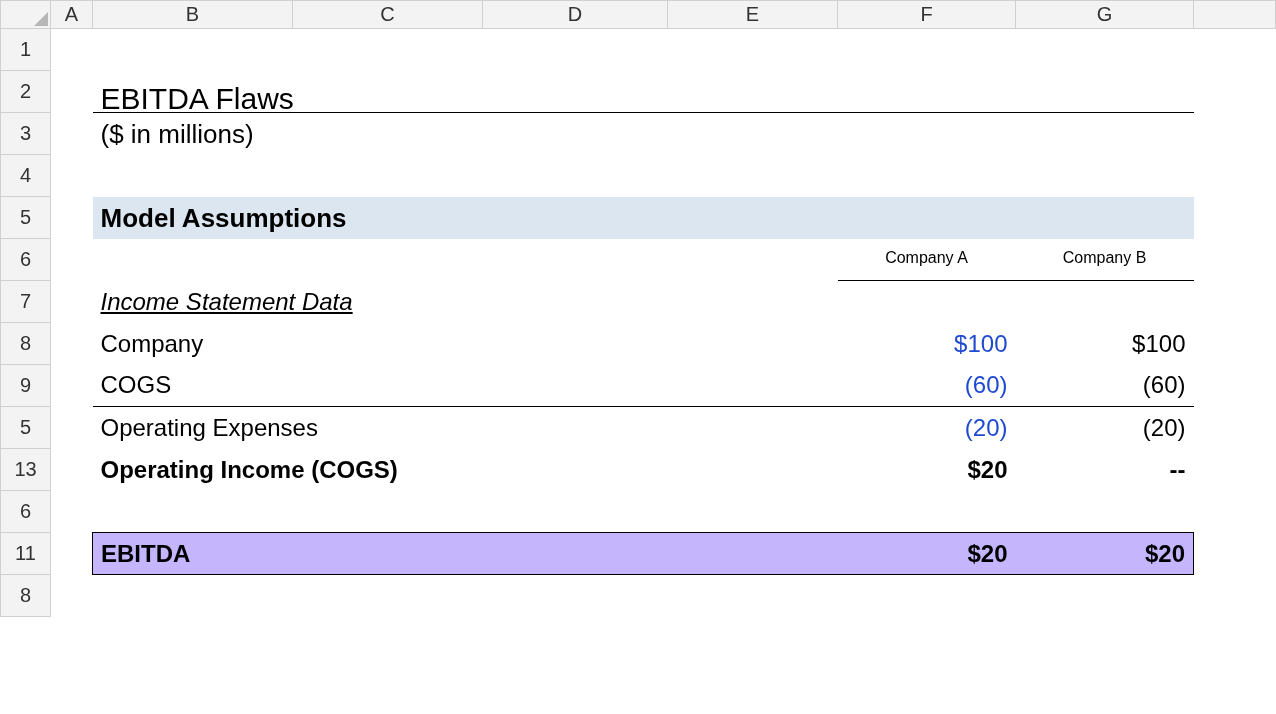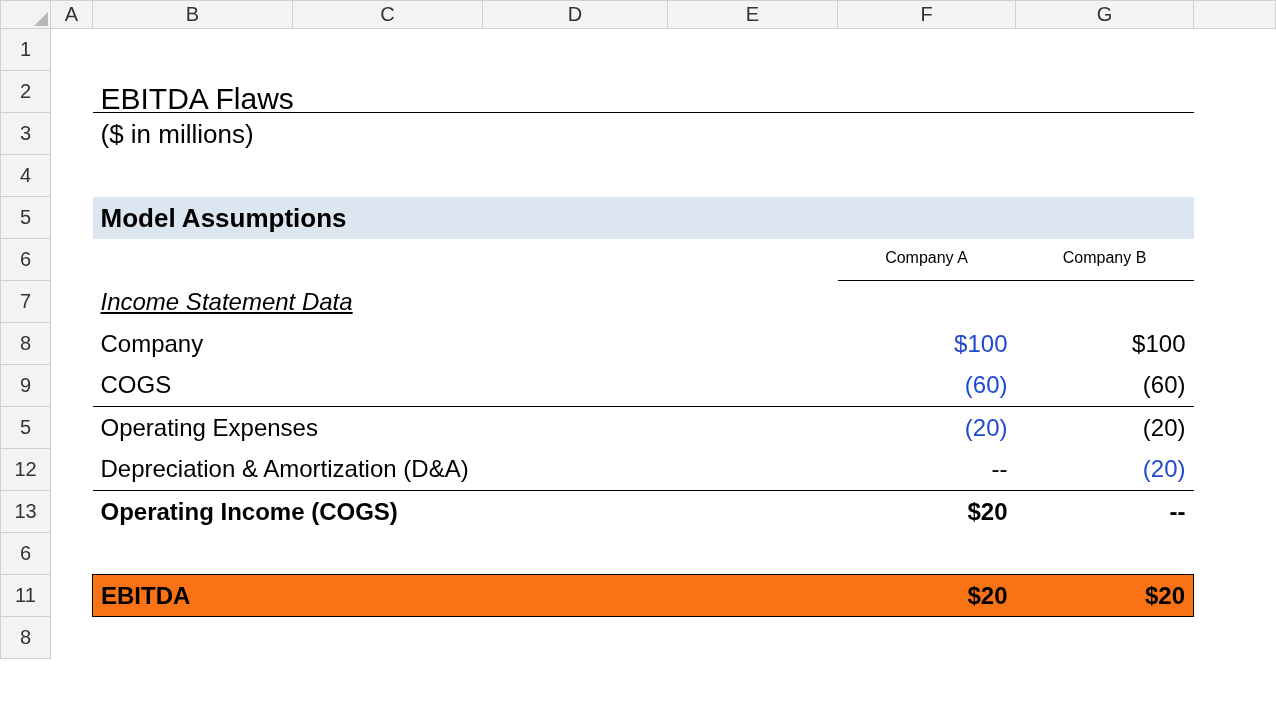--- a/index.html
+++ b/index.html
@@ -86,21 +86,21 @@
   .ital-und {
     font-style: italic;
     text-decoration: underline;
   }
   .num { text-align: right; }
   .blue { color: #1f49d1; }
   .bold { font-weight: bold; }
   .bb { border-bottom: 1.5px solid #000; }
   .bb-range { border-bottom: 1.5px solid #000; }
   .hl {
-    background: #f97316;
+    background: #c4b5fd;
   }
   .box-top { border-top: 1px solid #000; }
   .box-bottom { border-bottom: 1px solid #000; }
   .box-left { border-left: 1px solid #000; }
   .box-right { border-right: 1px solid #000; }
 
   
   td.span { position: relative; }
   td.span > span {
     position: absolute;
@@ -278,33 +278,20 @@
             <span>Operating Expenses</span>
           </td>
     <td></td>
     <td></td>
     <td></td>
     <td class="num blue">(20)</td>
     <td class="num">(20)</td>
     <td></td>
   </tr>
 
-  <tr>
-    <th class="rowhead">12</th>
-    <td></td>
-    <td class="span bb-range">
-            <span>Depreciation &amp; Amortization (D&amp;A)</span>
-          </td>
-    <td class="bb-range"></td>
-    <td class="bb-range"></td>
-    <td class="bb-range"></td>
-    <td class="num bb-range">--</td>
-    <td class="num blue bb-range">(20)</td>
-    <td></td>
-  </tr>
 
   <tr>
     <th class="rowhead">13</th>
     <td></td>
     <td class="span">
             <span class="bold">Operating Income (COGS)</span>
           </td>
     <td></td>
     <td></td>
     <td></td>

